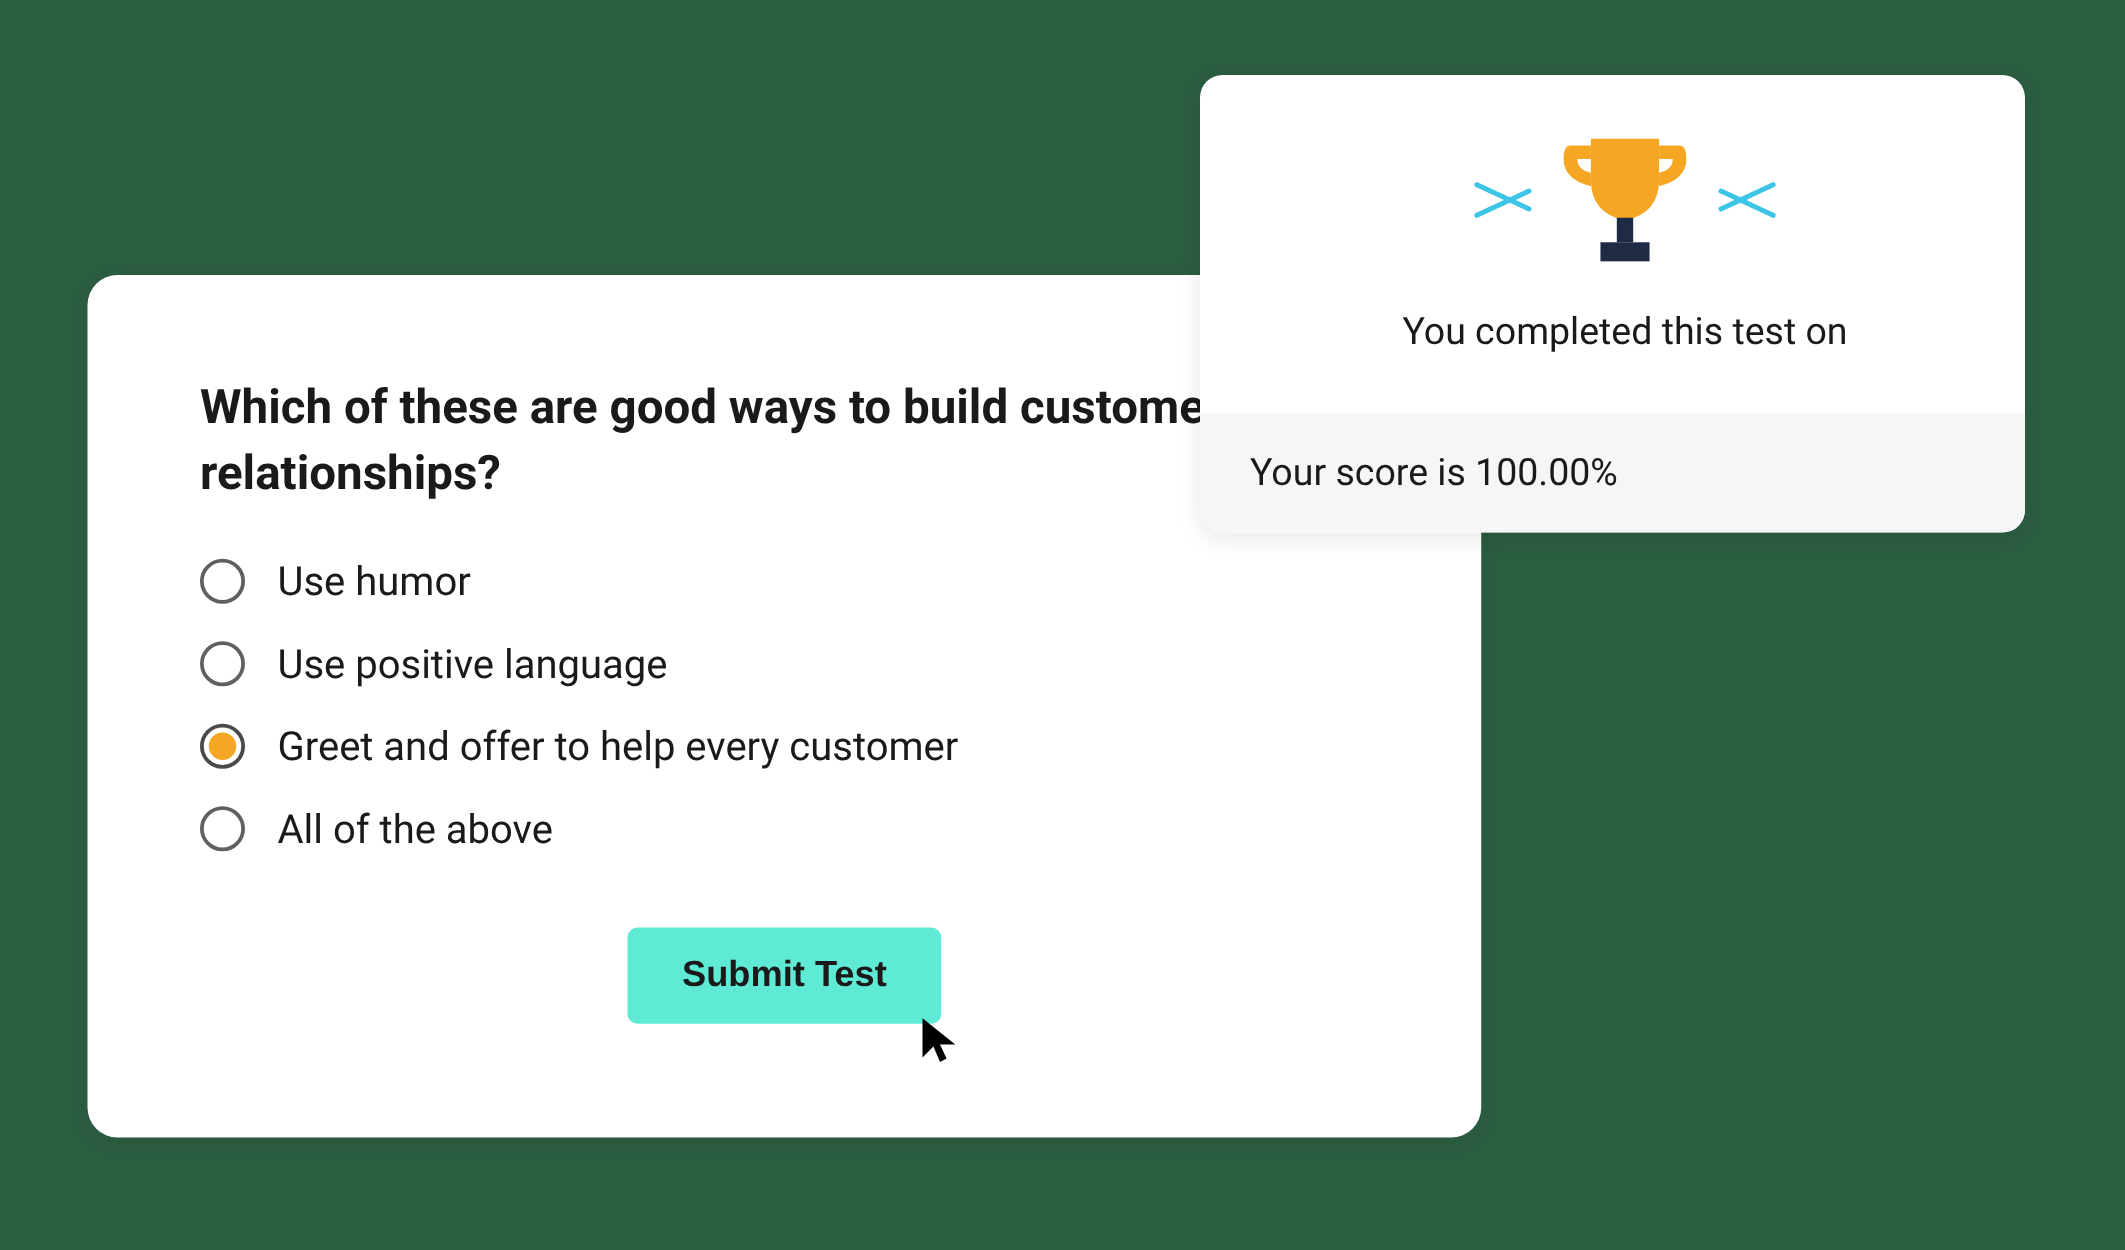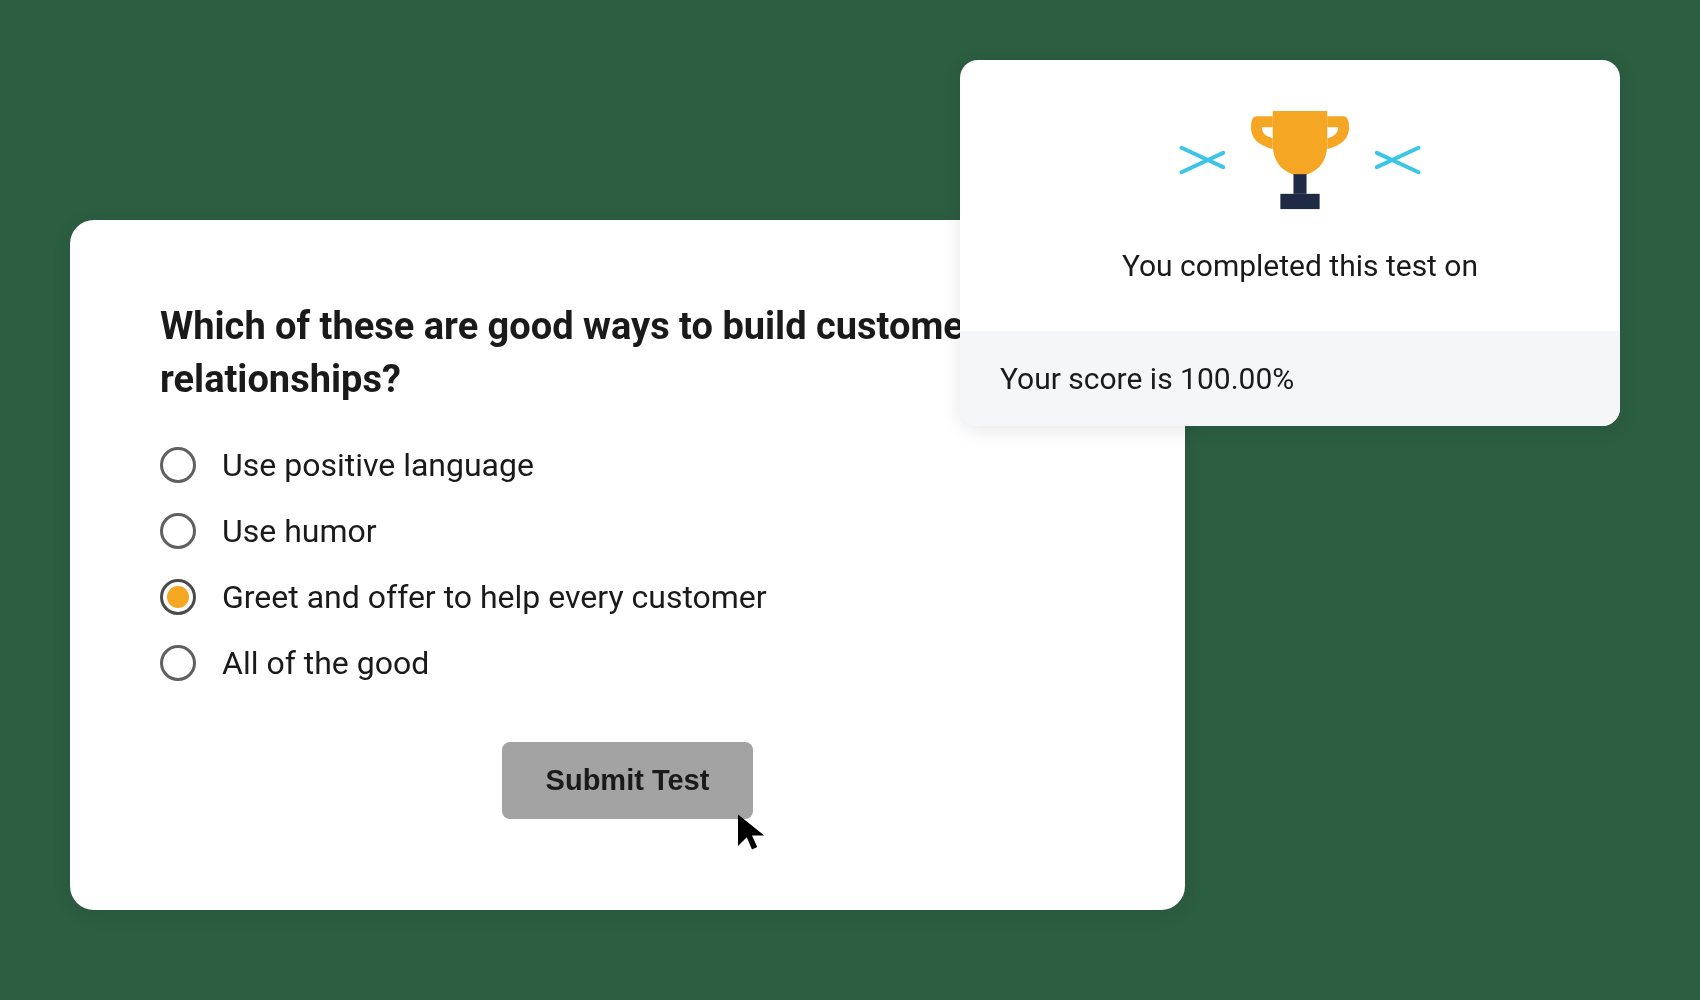--- a/index.html
+++ b/index.html
@@ -73,21 +73,21 @@
     
     .option-label {
       font-size: 32px;
       font-weight: 400;
       color: #1a1a1a;
     }
     
     .submit-button {
       display: block;
       margin: 60px auto 0 auto;
-      background: #a3a3a3;
+      background: #5eead4;
       border: none;
       border-radius: 8px;
       padding: 22px 44px;
       font-size: 29px;
       font-weight: 700;
       color: #1a1a1a;
       cursor: pointer;
       position: relative;
     }
     
@@ -179,42 +179,42 @@
 </head>
 <body>
 
 <div class="quiz-card">
   <h2 class="question-text">Which of these are good ways to build customer relationships?</h2>
 
   <div class="option-row">
     <div class="radio-circle">
       
     </div>
-    <span class="option-label">Use positive language</span>
+    <span class="option-label">Use humor</span>
   </div>
 
   <div class="option-row">
     <div class="radio-circle">
       
     </div>
-    <span class="option-label">Use humor</span>
+    <span class="option-label">Use positive language</span>
   </div>
 
   <div class="option-row">
     <div class="radio-circle selected">
       <div class="radio-dot"></div>
     </div>
     <span class="option-label">Greet and offer to help every customer</span>
   </div>
 
   <div class="option-row">
     <div class="radio-circle">
       
     </div>
-    <span class="option-label">All of the good</span>
+    <span class="option-label">All of the above</span>
   </div>
 
   <button class="submit-button">
     <span>Submit Test</span>
     <svg class="cursor-icon" viewBox="0 0 24 24" fill="#000000">
       <path d="M4 2 L4 20 L9 15 L12 22 L15 20.5 L12 14 L19 14 Z"></path>
     </svg>
   </button>
 </div>
 

